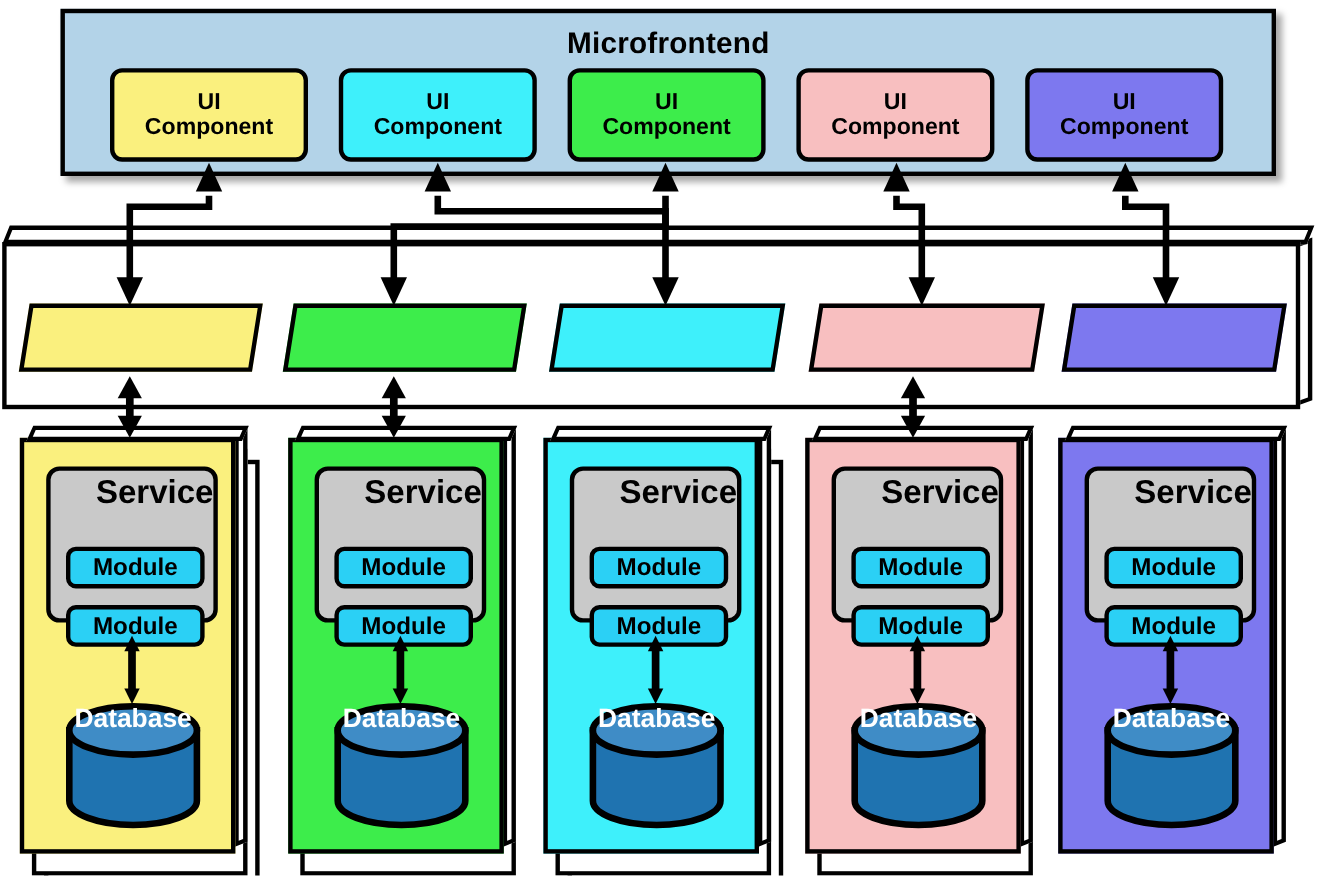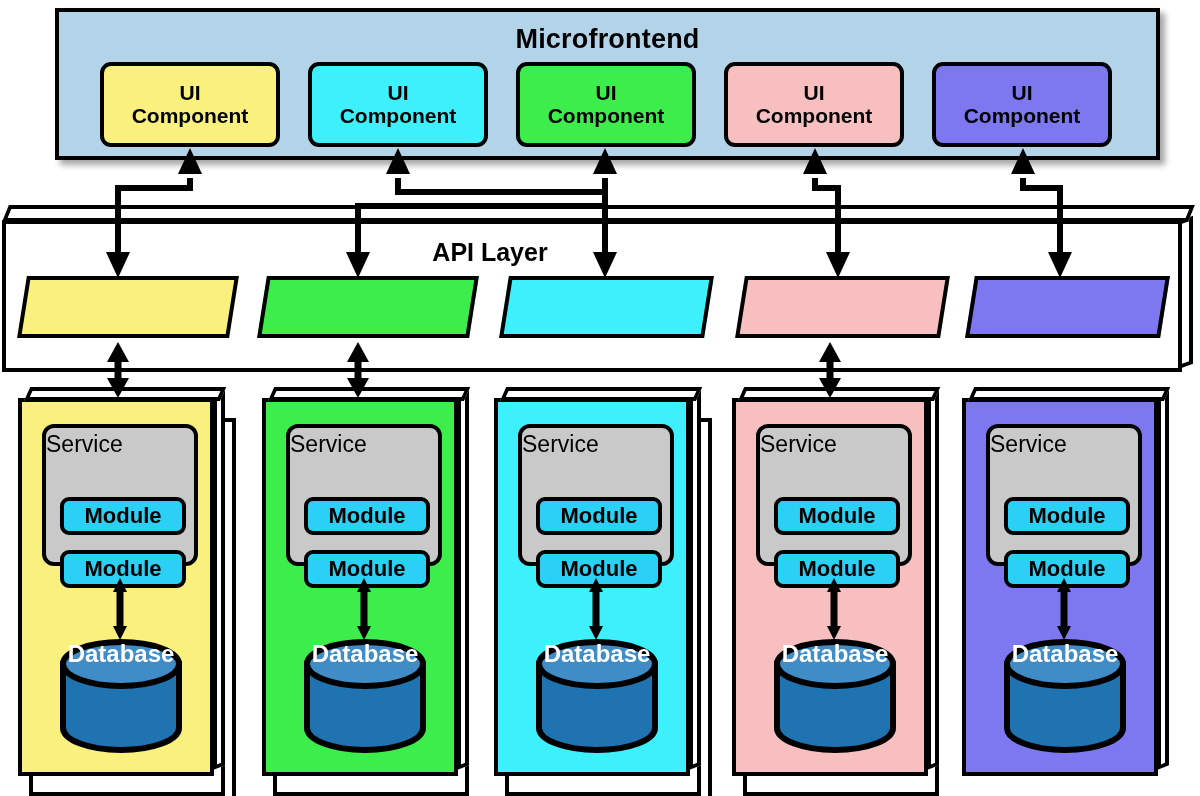--- a/index.html
+++ b/index.html
@@ -42,22 +42,22 @@
     border:4px solid #000;box-sizing:border-box;z-index:4;}
   .svc-lid{position:absolute;left:6px;top:-11px;width:196px;height:14px;
     background:#fff;border:4px solid #000;box-sizing:border-box;
     transform:skewX(-24deg);transform-origin:bottom left;z-index:5;}
   .svc-edge{position:absolute;left:195px;top:-6px;width:12px;height:378px;
     background:#fff;border:4px solid #000;box-sizing:border-box;
     transform:skewY(-22deg);transform-origin:top left;z-index:3;}
 
   .service-box{position:absolute;left:20px;top:22px;width:156px;height:142px;
     background:#c9c9c9;border:4px solid #000;border-radius:12px;box-sizing:border-box;z-index:6;}
-  .service-label{position:absolute;left:0;top:3px;width:100%;text-align:left;
-    font-size:23px;font-weight:400;color:#000;}
+  .service-label{position:absolute;left:0;top:3px;width:100%;text-align:right;
+    font-size:30px;font-weight:700;color:#000;}
   .module{position:absolute;left:14px;width:126px;height:38px;background:#2bd0f5;
     border:4px solid #000;border-radius:9px;box-sizing:border-box;
     display:flex;align-items:center;justify-content:center;
     font-size:22px;font-weight:700;color:#000;margin-top:32px;}
   .module.m1{top:37px;}
   .module.m2{top:90px;}
 
   
   .db-arrow{position:absolute;left:92px;top:176px;width:12px;height:62px;z-index:6;}
 
@@ -94,21 +94,20 @@
     <span>Component</span>
   </div>
   <div class="ui-comp" style="left:932px;background:#7d78ef;">
     <span>UI</span>
     <span>Component</span>
   </div>
 
   <div class="api-side"></div>
   <div class="api-top"></div>
   <div class="api-body"></div>
-  <div class="api-title">API Layer</div>
 
   <div class="para" style="left:22px;width:212px;background:#faf07e;"></div>
   <div class="para" style="left:262px;width:212px;background:#3ded4b;"></div>
   <div class="para" style="left:504px;width:205px;background:#3ef0fb;"></div>
   <div class="para" style="left:740px;width:205px;background:#f8bfc0;"></div>
   <div class="para" style="left:970px;width:195px;background:#7d78ef;"></div>
 
   <div class="svc-group" style="left:18px;">
     <div class="svc-back" style="left:22px;top:20px;"></div>
     <div class="svc-back" style="left:11px;top:10px;"></div>

